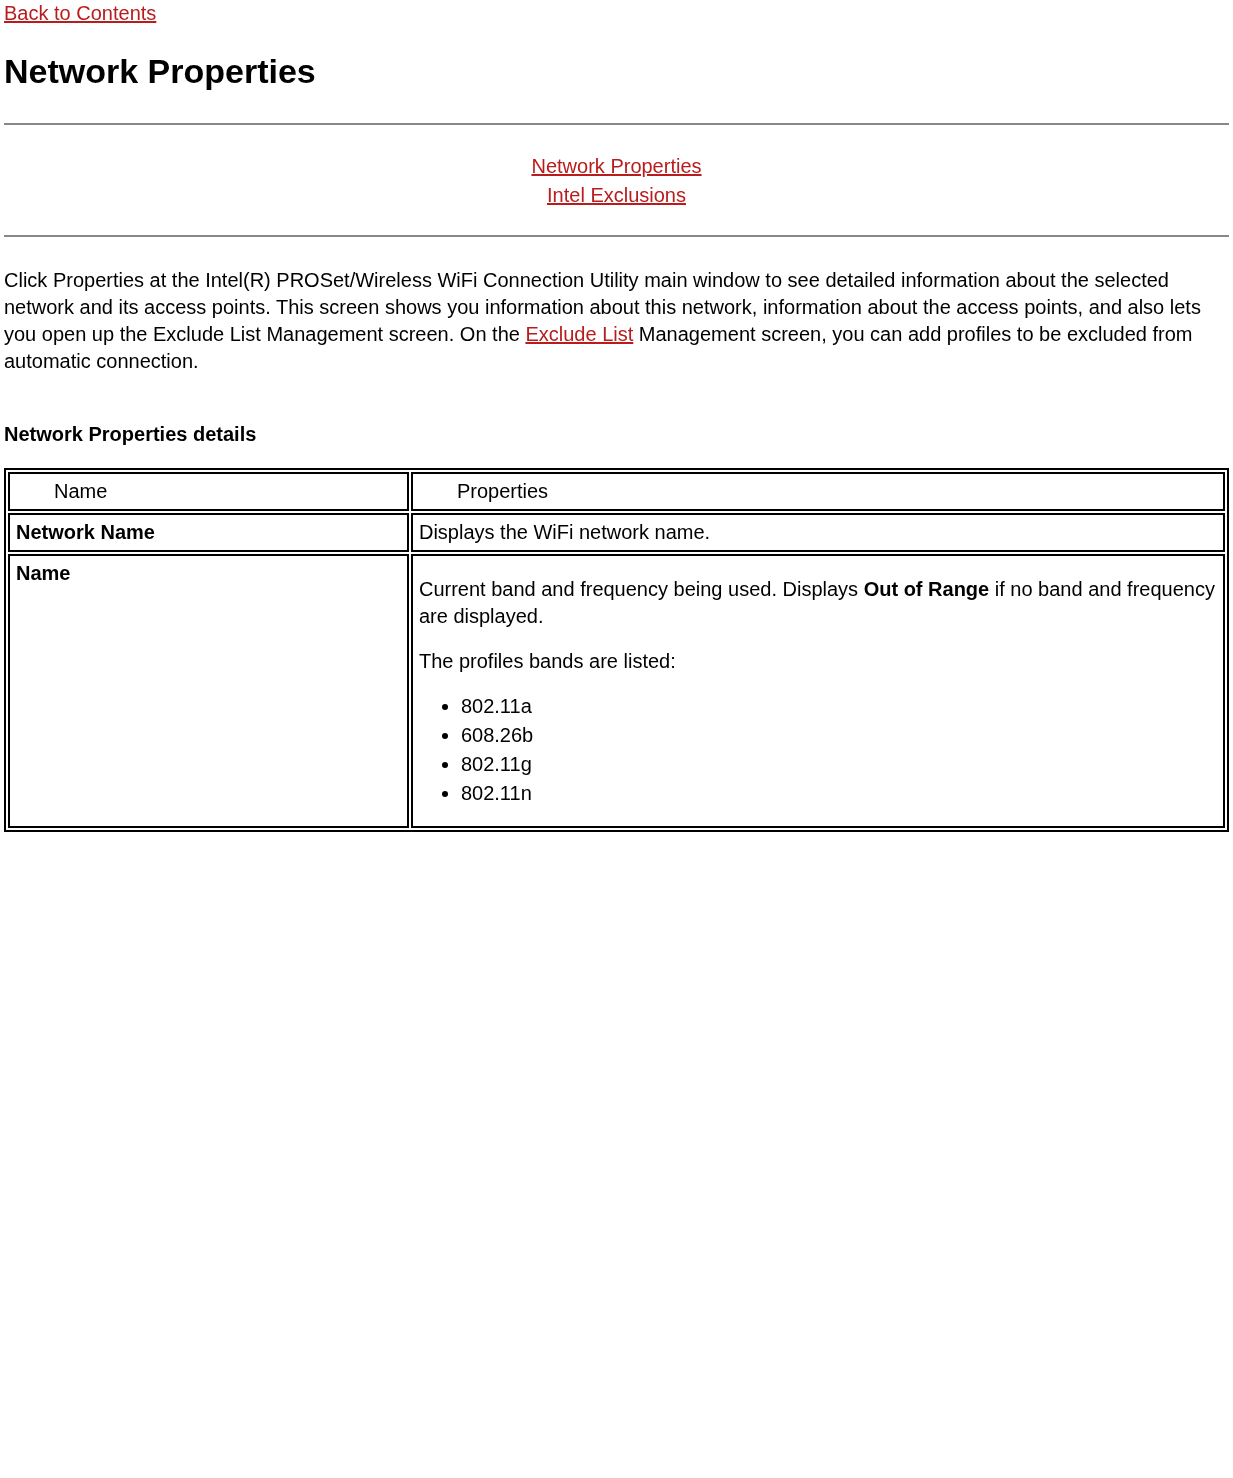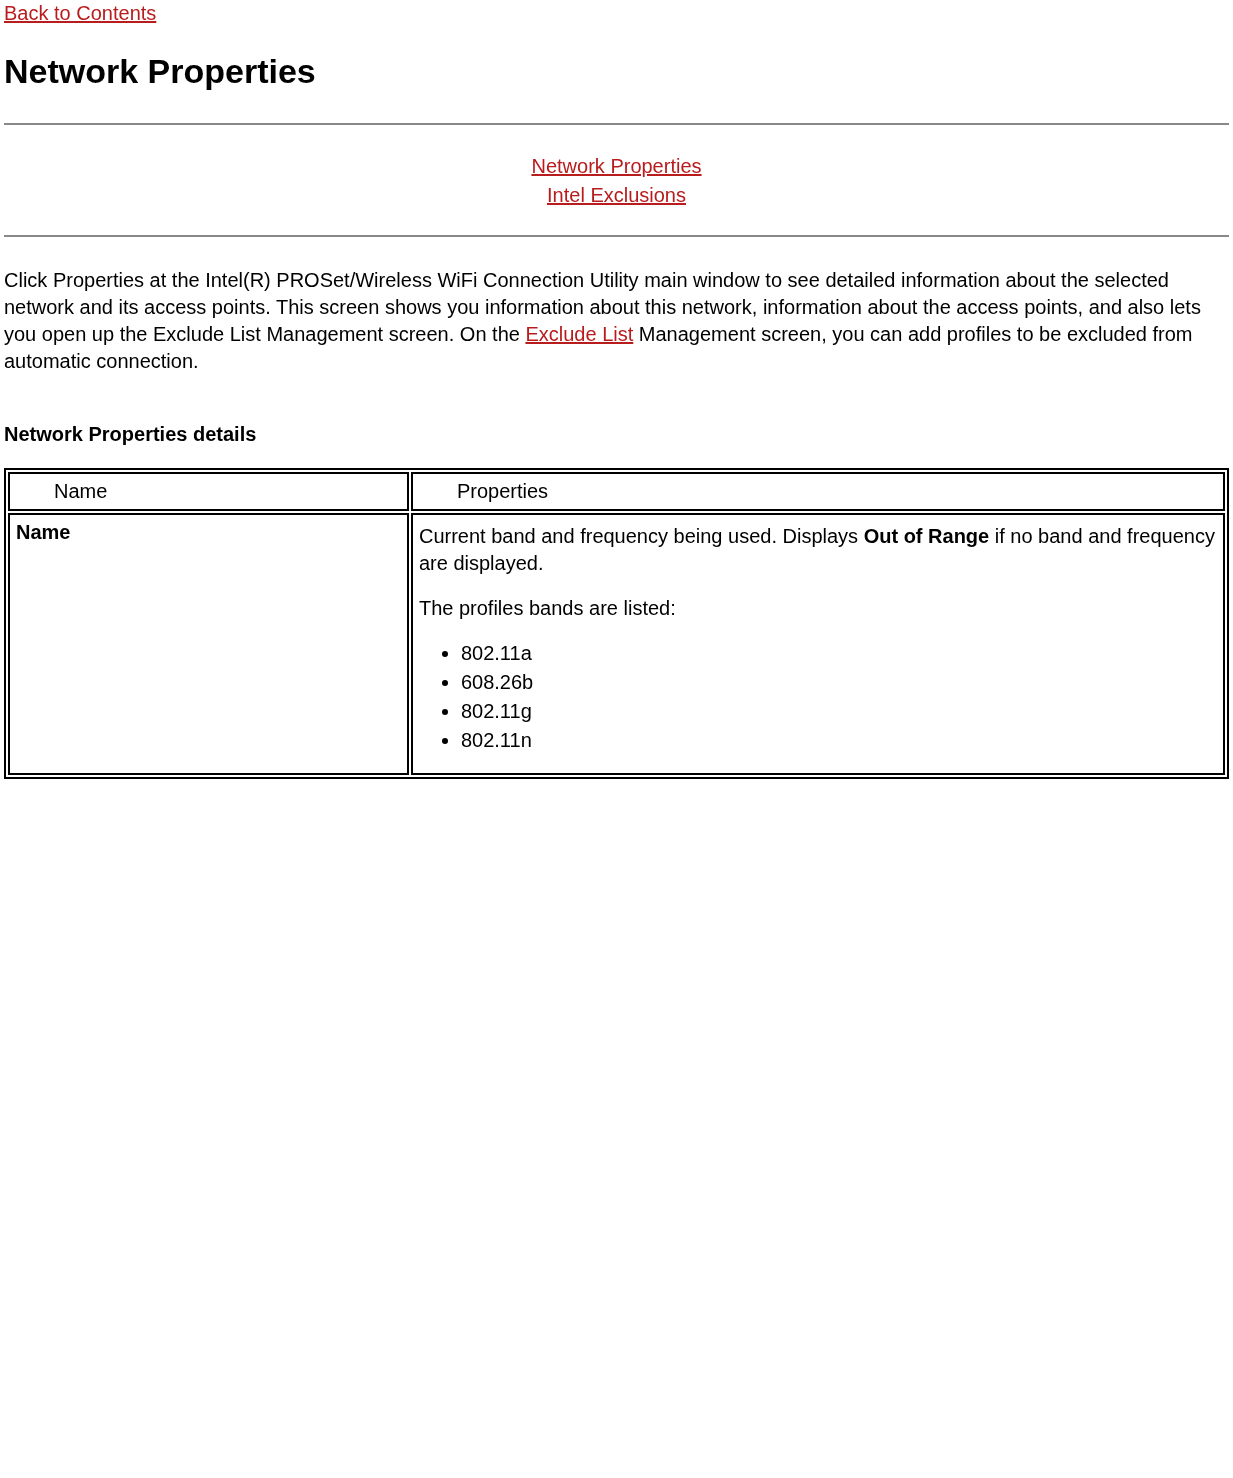--- a/index.html
+++ b/index.html
@@ -59,21 +59,21 @@
   }
   ul.bands {
     margin: 8px 0 15px 0;
     padding-left: 42px;
     list-style-type: disc;
   }
   ul.bands li {
     margin: 2px 0;
   }
   .band-desc p { margin: 0 0 18px 0; }
-  .band-desc p:first-child { margin-top: 4px; }
+  .band-desc p:first-child { margin-top: 16px; }
 </style>
 </head>
 <body>
 
 <div>
   <a href="#">Back to Contents</a>
 </div>
 
 <h1>Network Properties</h1>
 
@@ -92,20 +92,24 @@
 
 <div class="subhead">Network Properties details</div>
 
 <table class="details">
   <tbody>
       <tr>
     <th style="width:33%">Name</th>
     <th>Properties</th>
   </tr>
   <tr>
+    <td><b>Network Name</b></td>
+    <td>Displays the WiFi network name.</td>
+  </tr>
+  <tr>
     <td><b>Name</b></td>
     <td>
       <div class="band-desc">
         <p>
           <span>Current band and frequency being used. Displays </span><b>Out of Range</b><span> if no band and frequency are displayed.</span>
         </p>
         <p>The profiles bands are listed:</p>
         <ul class="bands">
           <li>802.11a</li>
           <li>608.26b</li>

